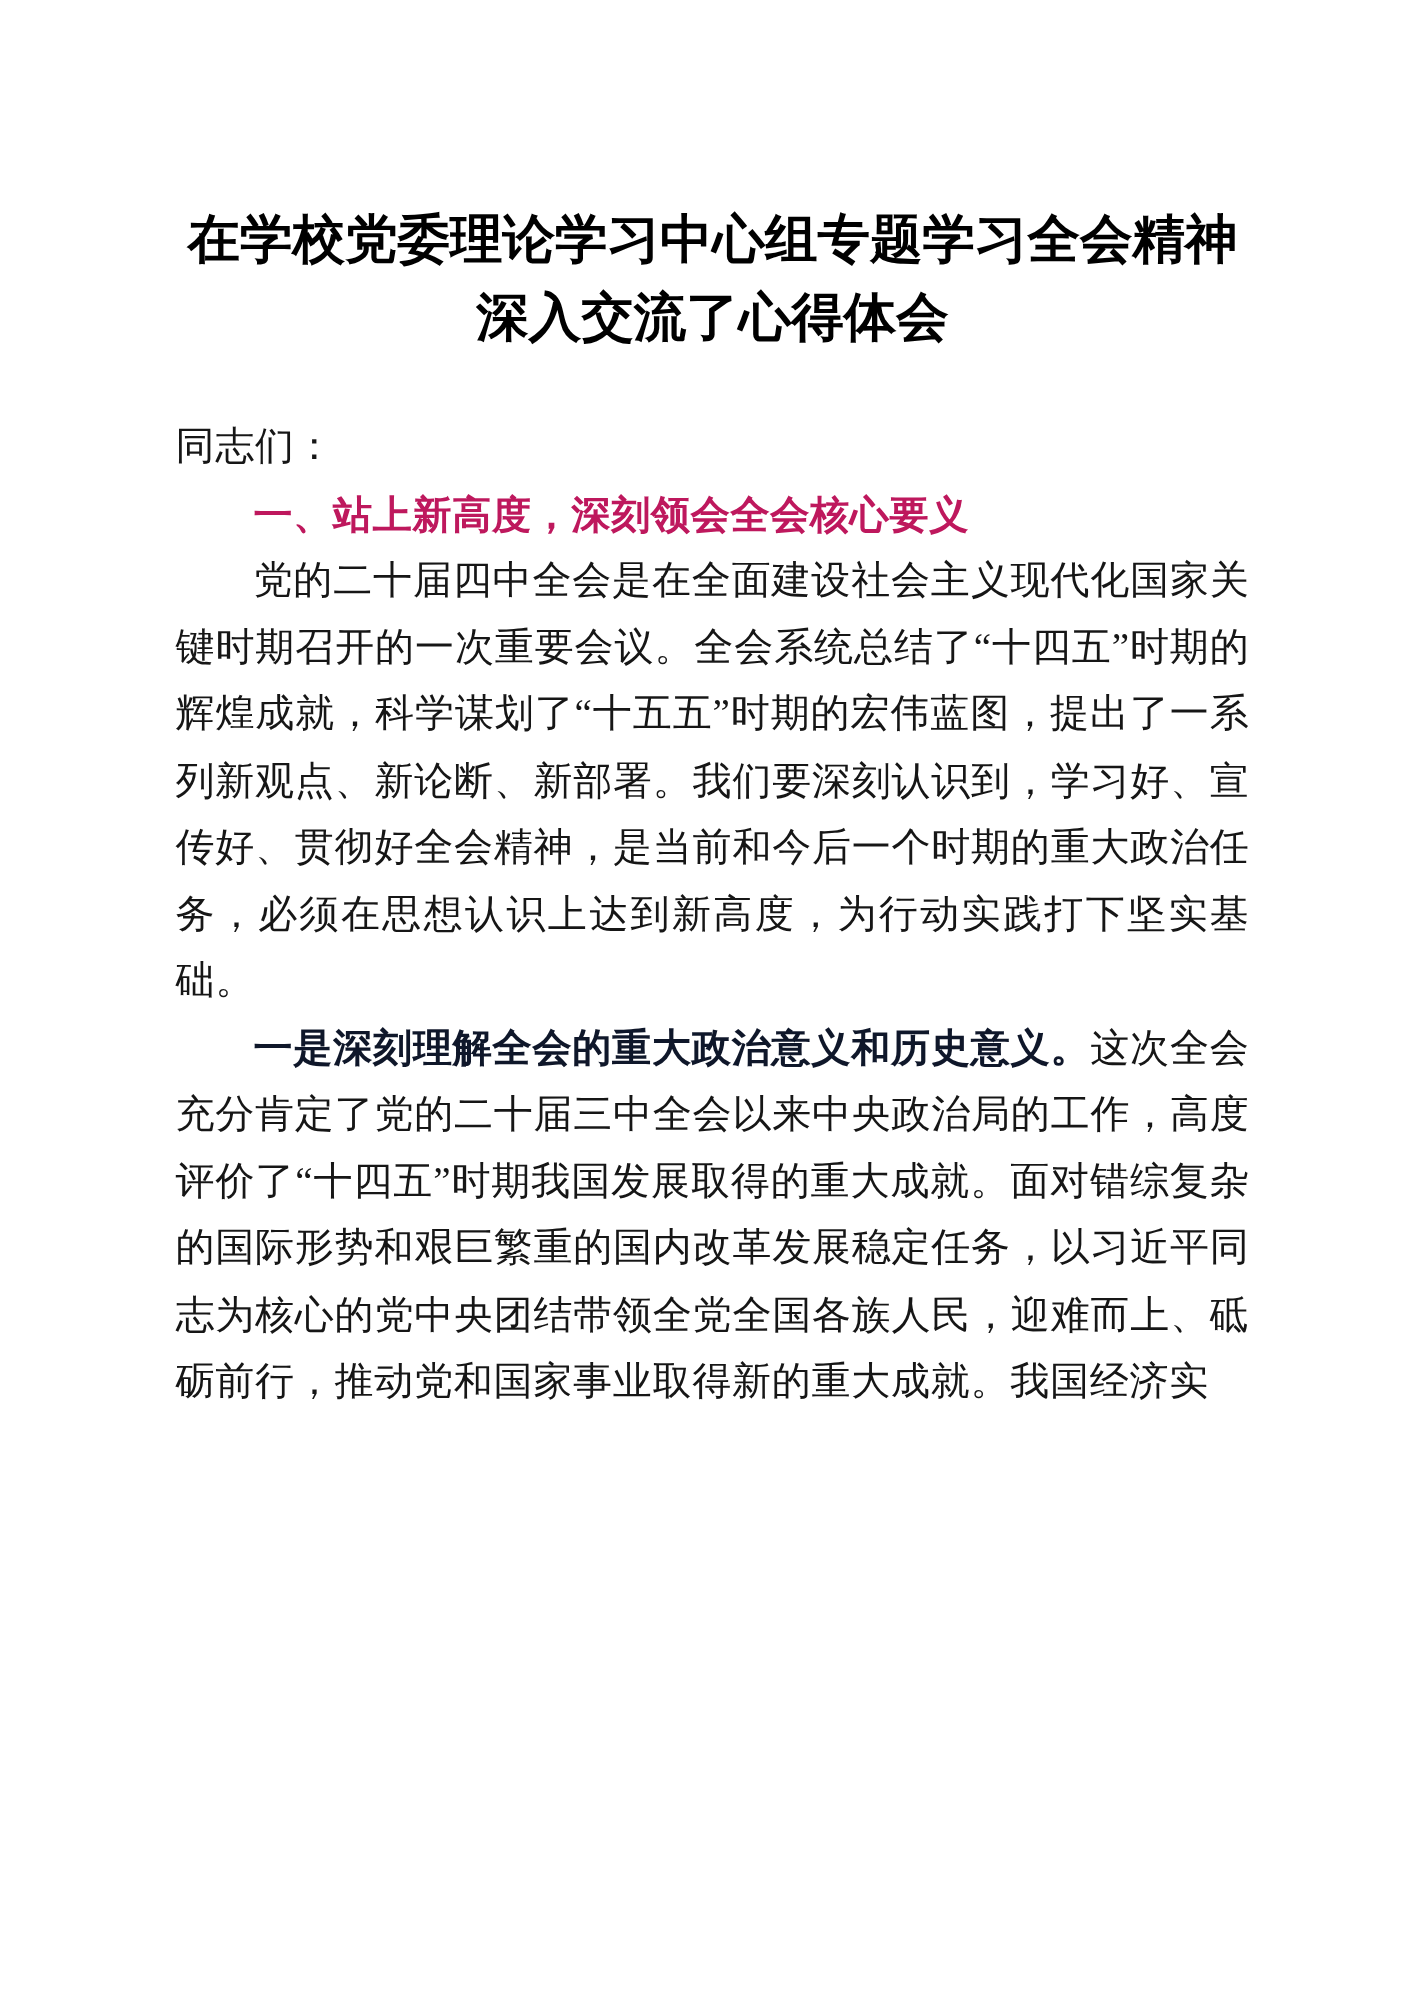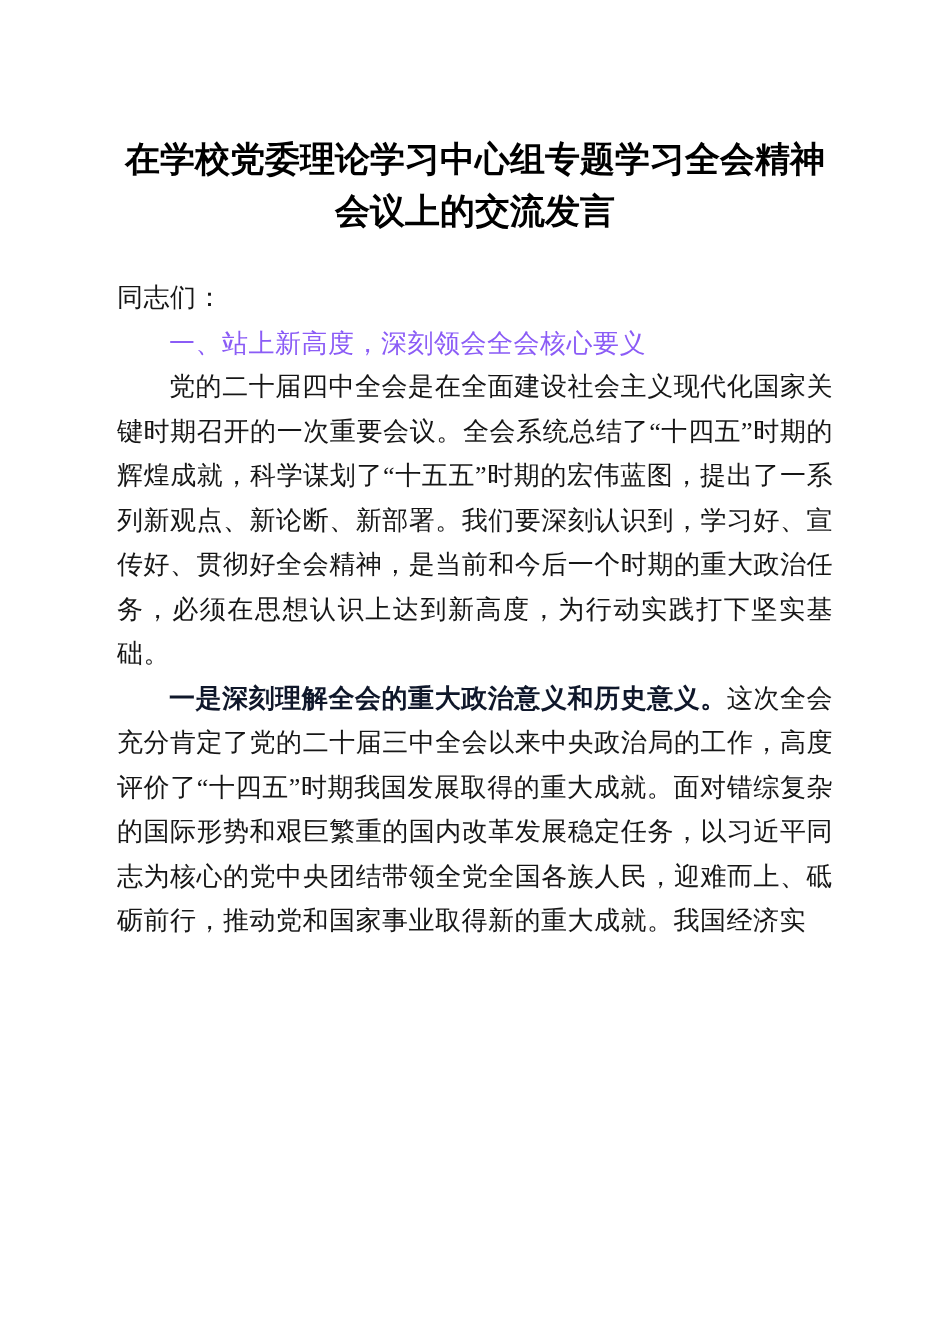--- a/index.html
+++ b/index.html
@@ -44,42 +44,42 @@
     letter-spacing: 0.5px;
     text-align: justify;
     color: #161616;
   }
   .body-text p.indent {
     text-indent: 2em;
   }
   .section-heading {
     margin: 0;
     font-family: "Liberation Sans", sans-serif;
-    font-weight: normal;
+    font-weight: bold;
     font-size: 26px;
     line-height: 44.5px;
     letter-spacing: 0.5px;
     text-indent: 2em;
-    color: #8b5cf6;
+    color: #be185d;
     text-align: justify;
   }
   .bold-lead {
     font-weight: bold;
     color: #0f172a;
   }
 </style>
 </head>
 <body>
 
 <div class="page">
   <div class="doc">
 
     <h1 class="doc-title">
       <span class="title-line">在学校党委理论学习中心组专题学习全会精神</span>
-      <span class="title-line">会议上的交流发言</span>
+      <span class="title-line">深入交流了心得体会</span>
     </h1>
 
     <div class="body-text">
 
       <p>同志们：</p>
 
 
       <h2 class="section-heading">一、站上新高度，深刻领会全会核心要义</h2>
 
       <p class="indent">党的二十届四中全会是在全面建设社会主义现代化国家关键时期召开的一次重要会议。全会系统总结了“十四五”时期的辉煌成就，科学谋划了“十五五”时期的宏伟蓝图，提出了一系列新观点、新论断、新部署。我们要深刻认识到，学习好、宣传好、贯彻好全会精神，是当前和今后一个时期的重大政治任务，必须在思想认识上达到新高度，为行动实践打下坚实基础。</p>

